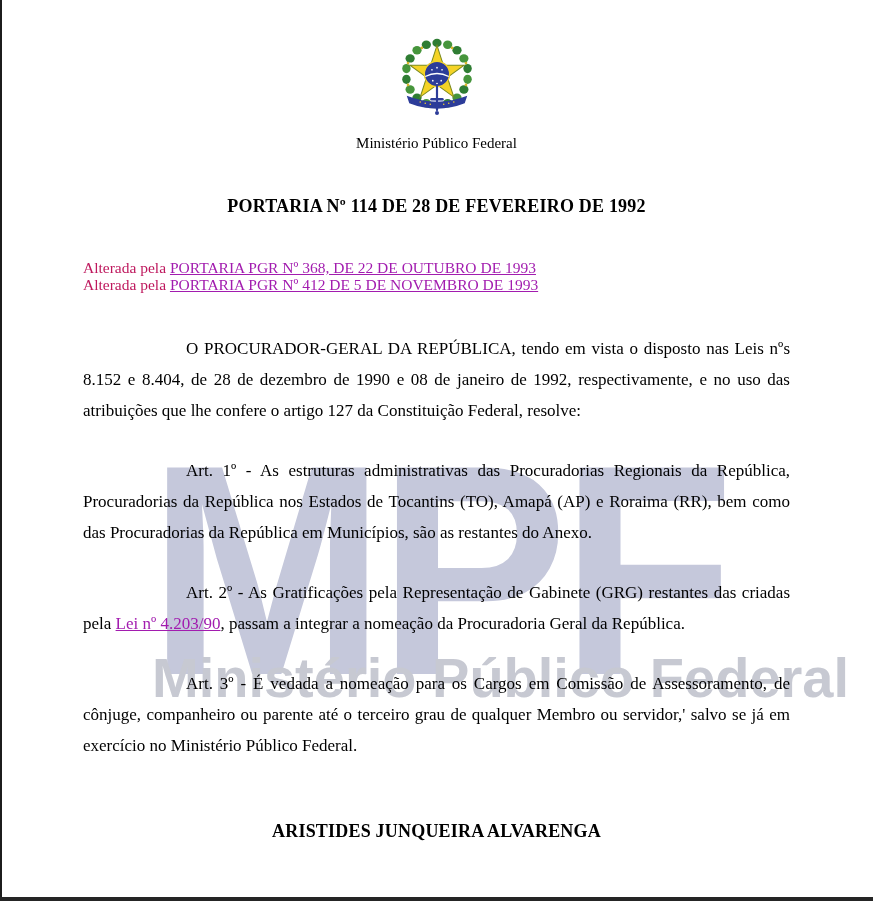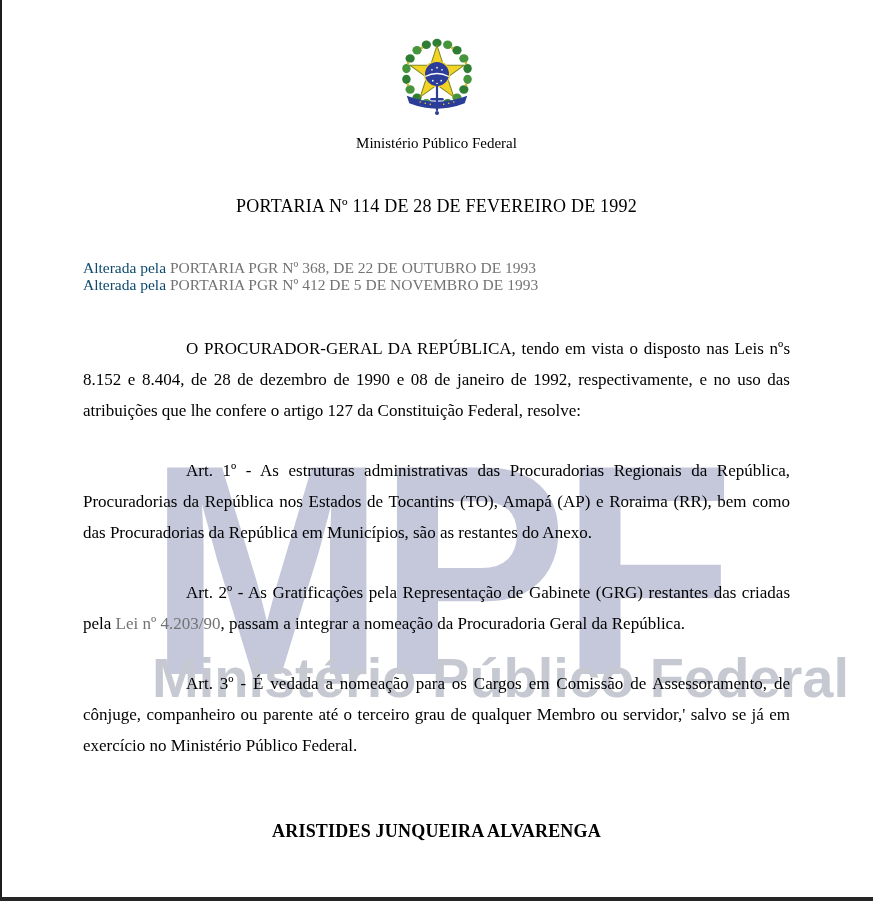--- a/index.html
+++ b/index.html
@@ -44,27 +44,27 @@
     white-space: nowrap;
   }
 
   
   .content { position: relative; z-index: 1; padding: 0 83px; }
   .emblem-wrap { width: 84px; height: 86px; margin: 36px auto 0 auto; }
   .org-name {
     text-align: center; font-size: 15px; margin-top: 13px; color: #000;
   }
   .doc-title {
-    text-align: center; font-size: 18px; font-weight: normal;
+    text-align: center; font-size: 18px; font-weight: bold;
     margin: 44px 0 0 0; letter-spacing: 0.2px;
   }
   .amendments { margin-top: 42px; font-size: 15.5px; line-height: 17px; }
   .amendment-line { white-space: nowrap; }
-  .red-note { color: #0c4a6e; }
-  .doc-link { color: #737373; cursor: pointer; }
+  .red-note { color: #be185d; }
+  .doc-link { color: #a21caf; text-decoration: underline; cursor: pointer; }
   .body-par {
     font-size: 17px; line-height: 31px;
     text-align: justify; text-indent: 103px;
     margin: 29px 0 0 0;
   }
   .body-par.first { margin-top: 40px; }
   .signature {
     text-align: center; font-weight: bold; font-size: 18px;
     margin-top: 60px; letter-spacing: 0.2px;
   }

